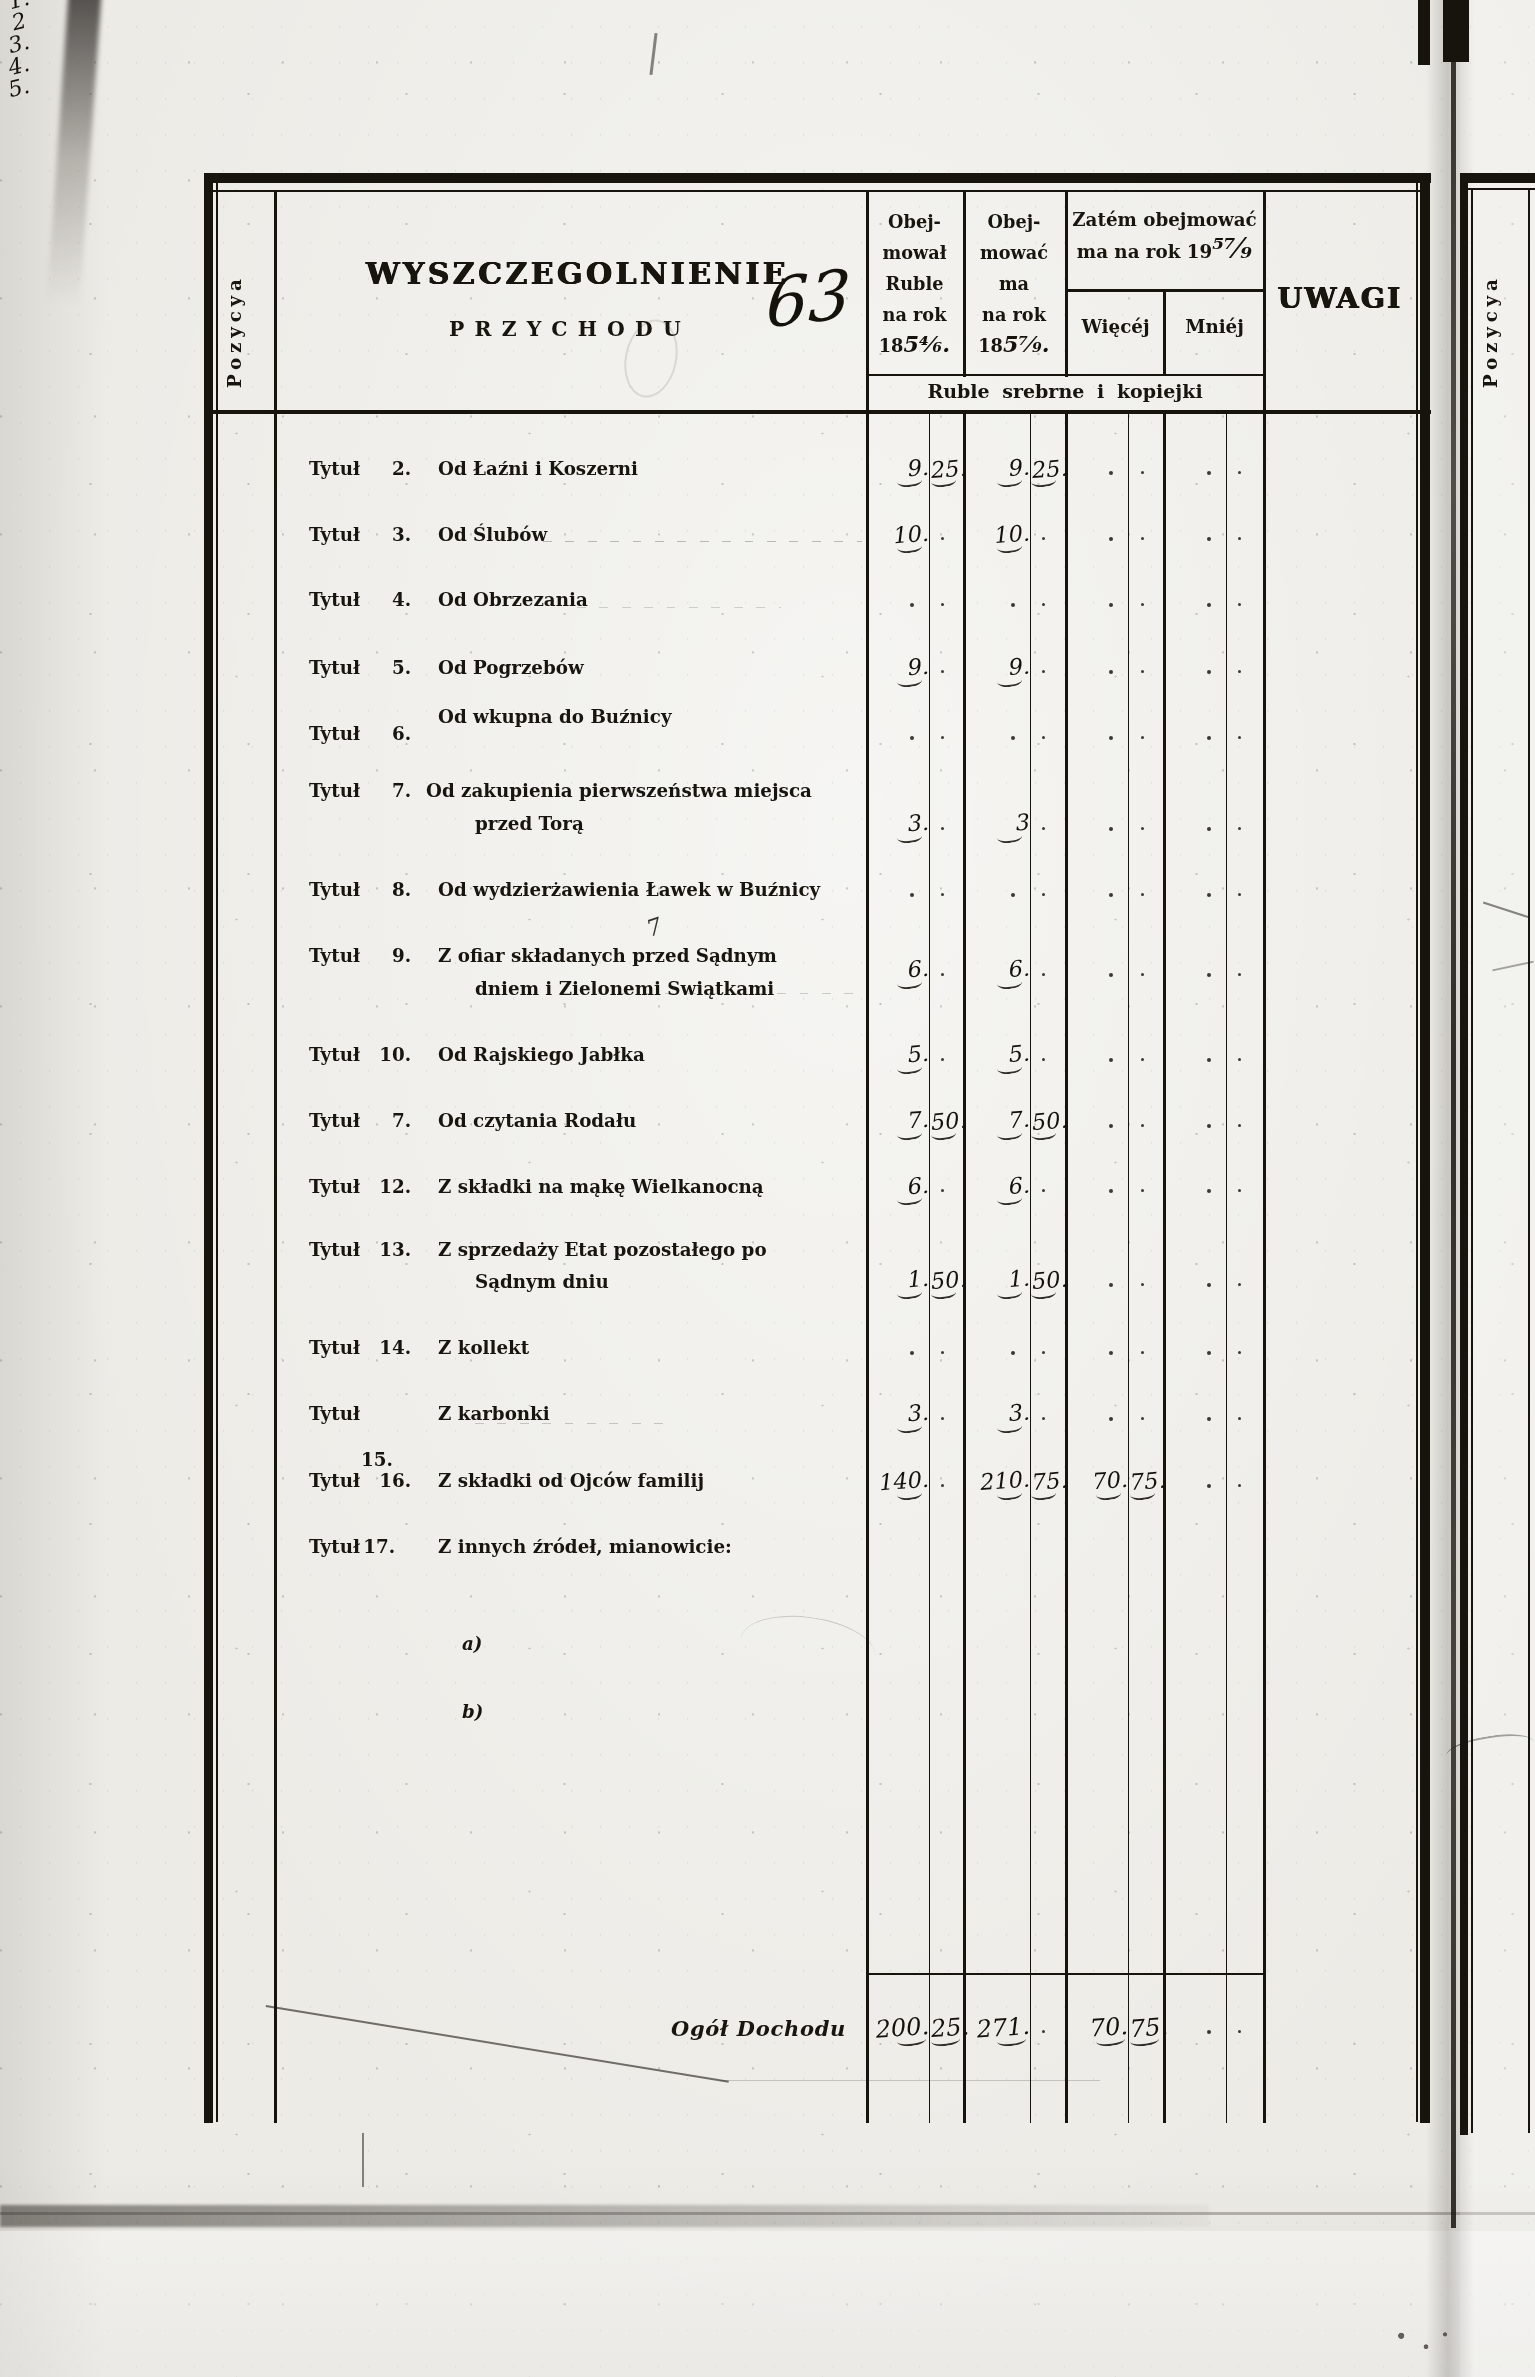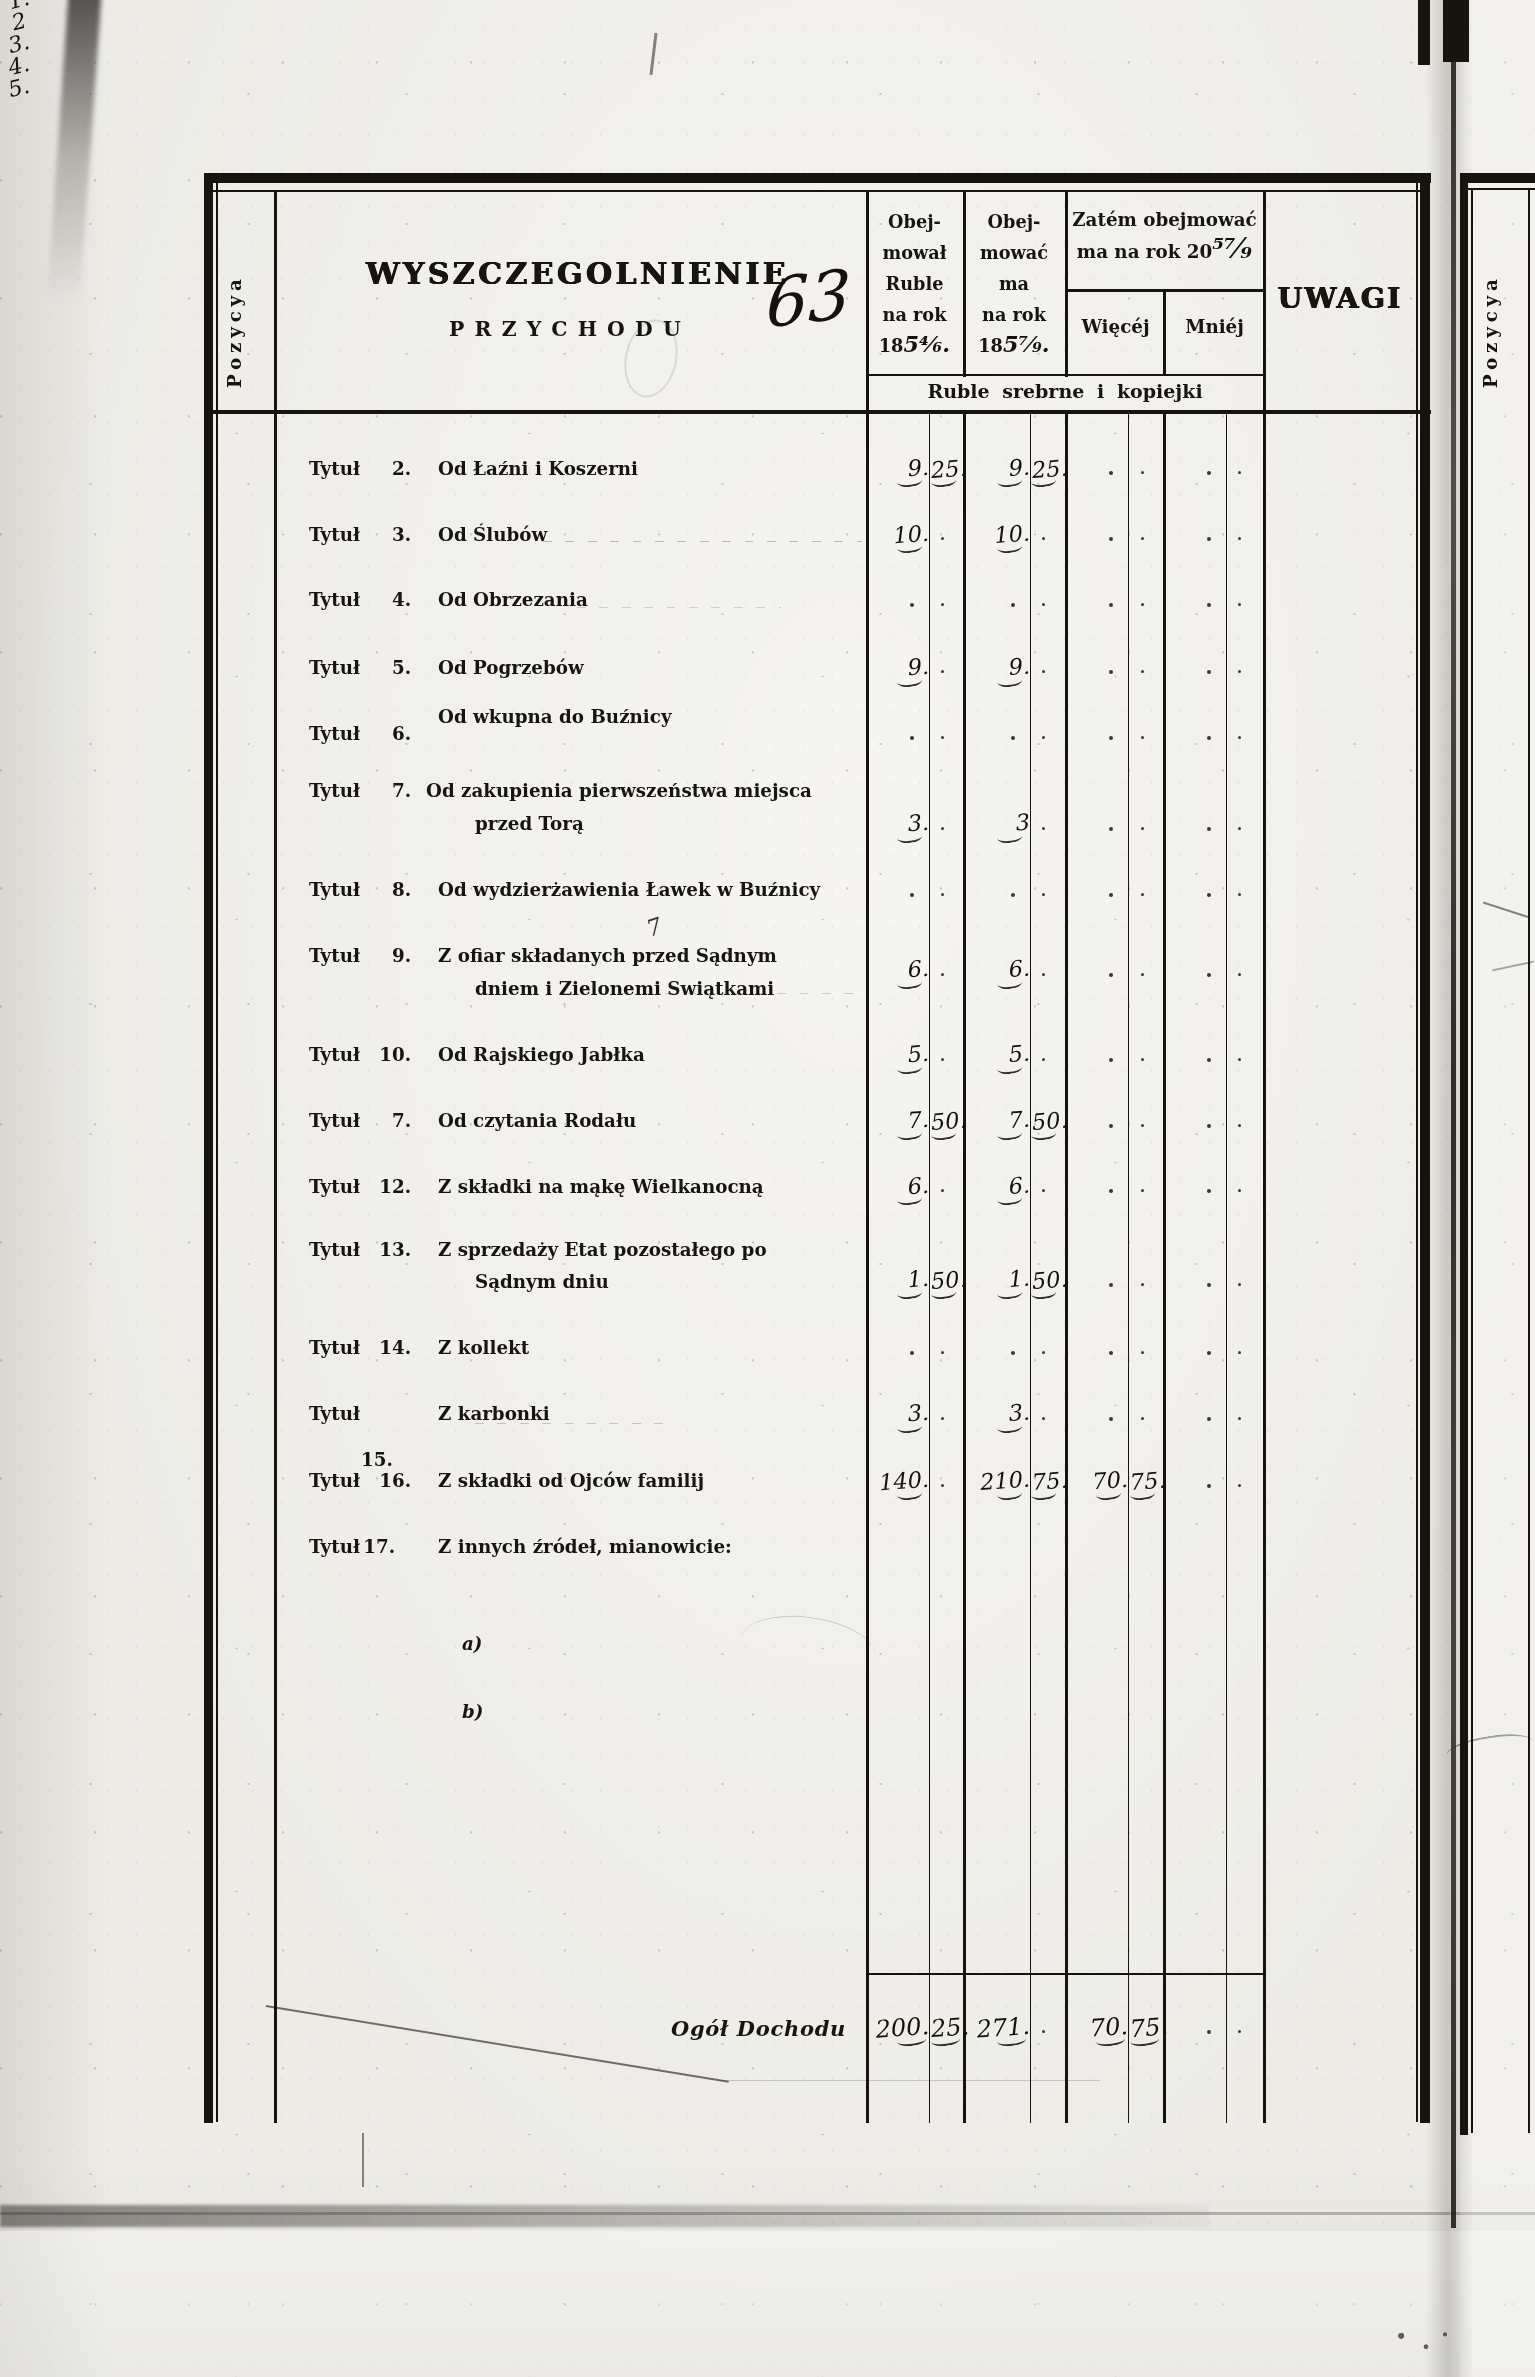--- a/index.html
+++ b/index.html
@@ -118,21 +118,21 @@
       <div>Obej-</div>
       <div>mować</div>
       <div>ma</div>
       <div>na rok</div>
       <div><span>18</span><span class="hw" style="font-size:22.4px;">5⁷⁄₉.</span></div>
     </div>
   </div>
   <div class="abs" style="left:1065px;top:204px;width:199px;text-align:center;">
     <div class="print" style="font-size:18.3px;line-height:31px;">
       <div>Zatém obejmować</div>
-      <div><span>ma na rok 20</span><span class="hw" style="font-size:27px;">⁵⁷⁄₉</span></div>
+      <div><span>ma na rok 19</span><span class="hw" style="font-size:27px;">⁵⁷⁄₉</span></div>
     </div>
   </div>
   <div class="abs print" style="left:1068px;top:318px;width:95px;text-align:center;font-size:18.3px;">Więcéj</div>
   <div class="abs print" style="left:1166px;top:318px;width:97px;text-align:center;font-size:18.3px;">Mniéj</div>
   <div class="abs print" style="left:866px;top:382px;width:398px;text-align:center;font-size:19px;word-spacing:6.1px;">Ruble srebrne i kopiejki</div>
   <div class="abs print fat" style="left:1263px;top:284px;width:154px;text-align:center;font-size:28.5px;letter-spacing:2px;">UWAGI</div>
 
   <div class="abs print vert" style="left:1482px;top:250px;width:35px;height:163px;font-size:18.3px;text-align:center;">Pozycya</div>
 
   <div class="abs hw" style="left:647px;top:916px;font-size:23px;transform:rotate(-18deg);opacity:.85;">7</div>

